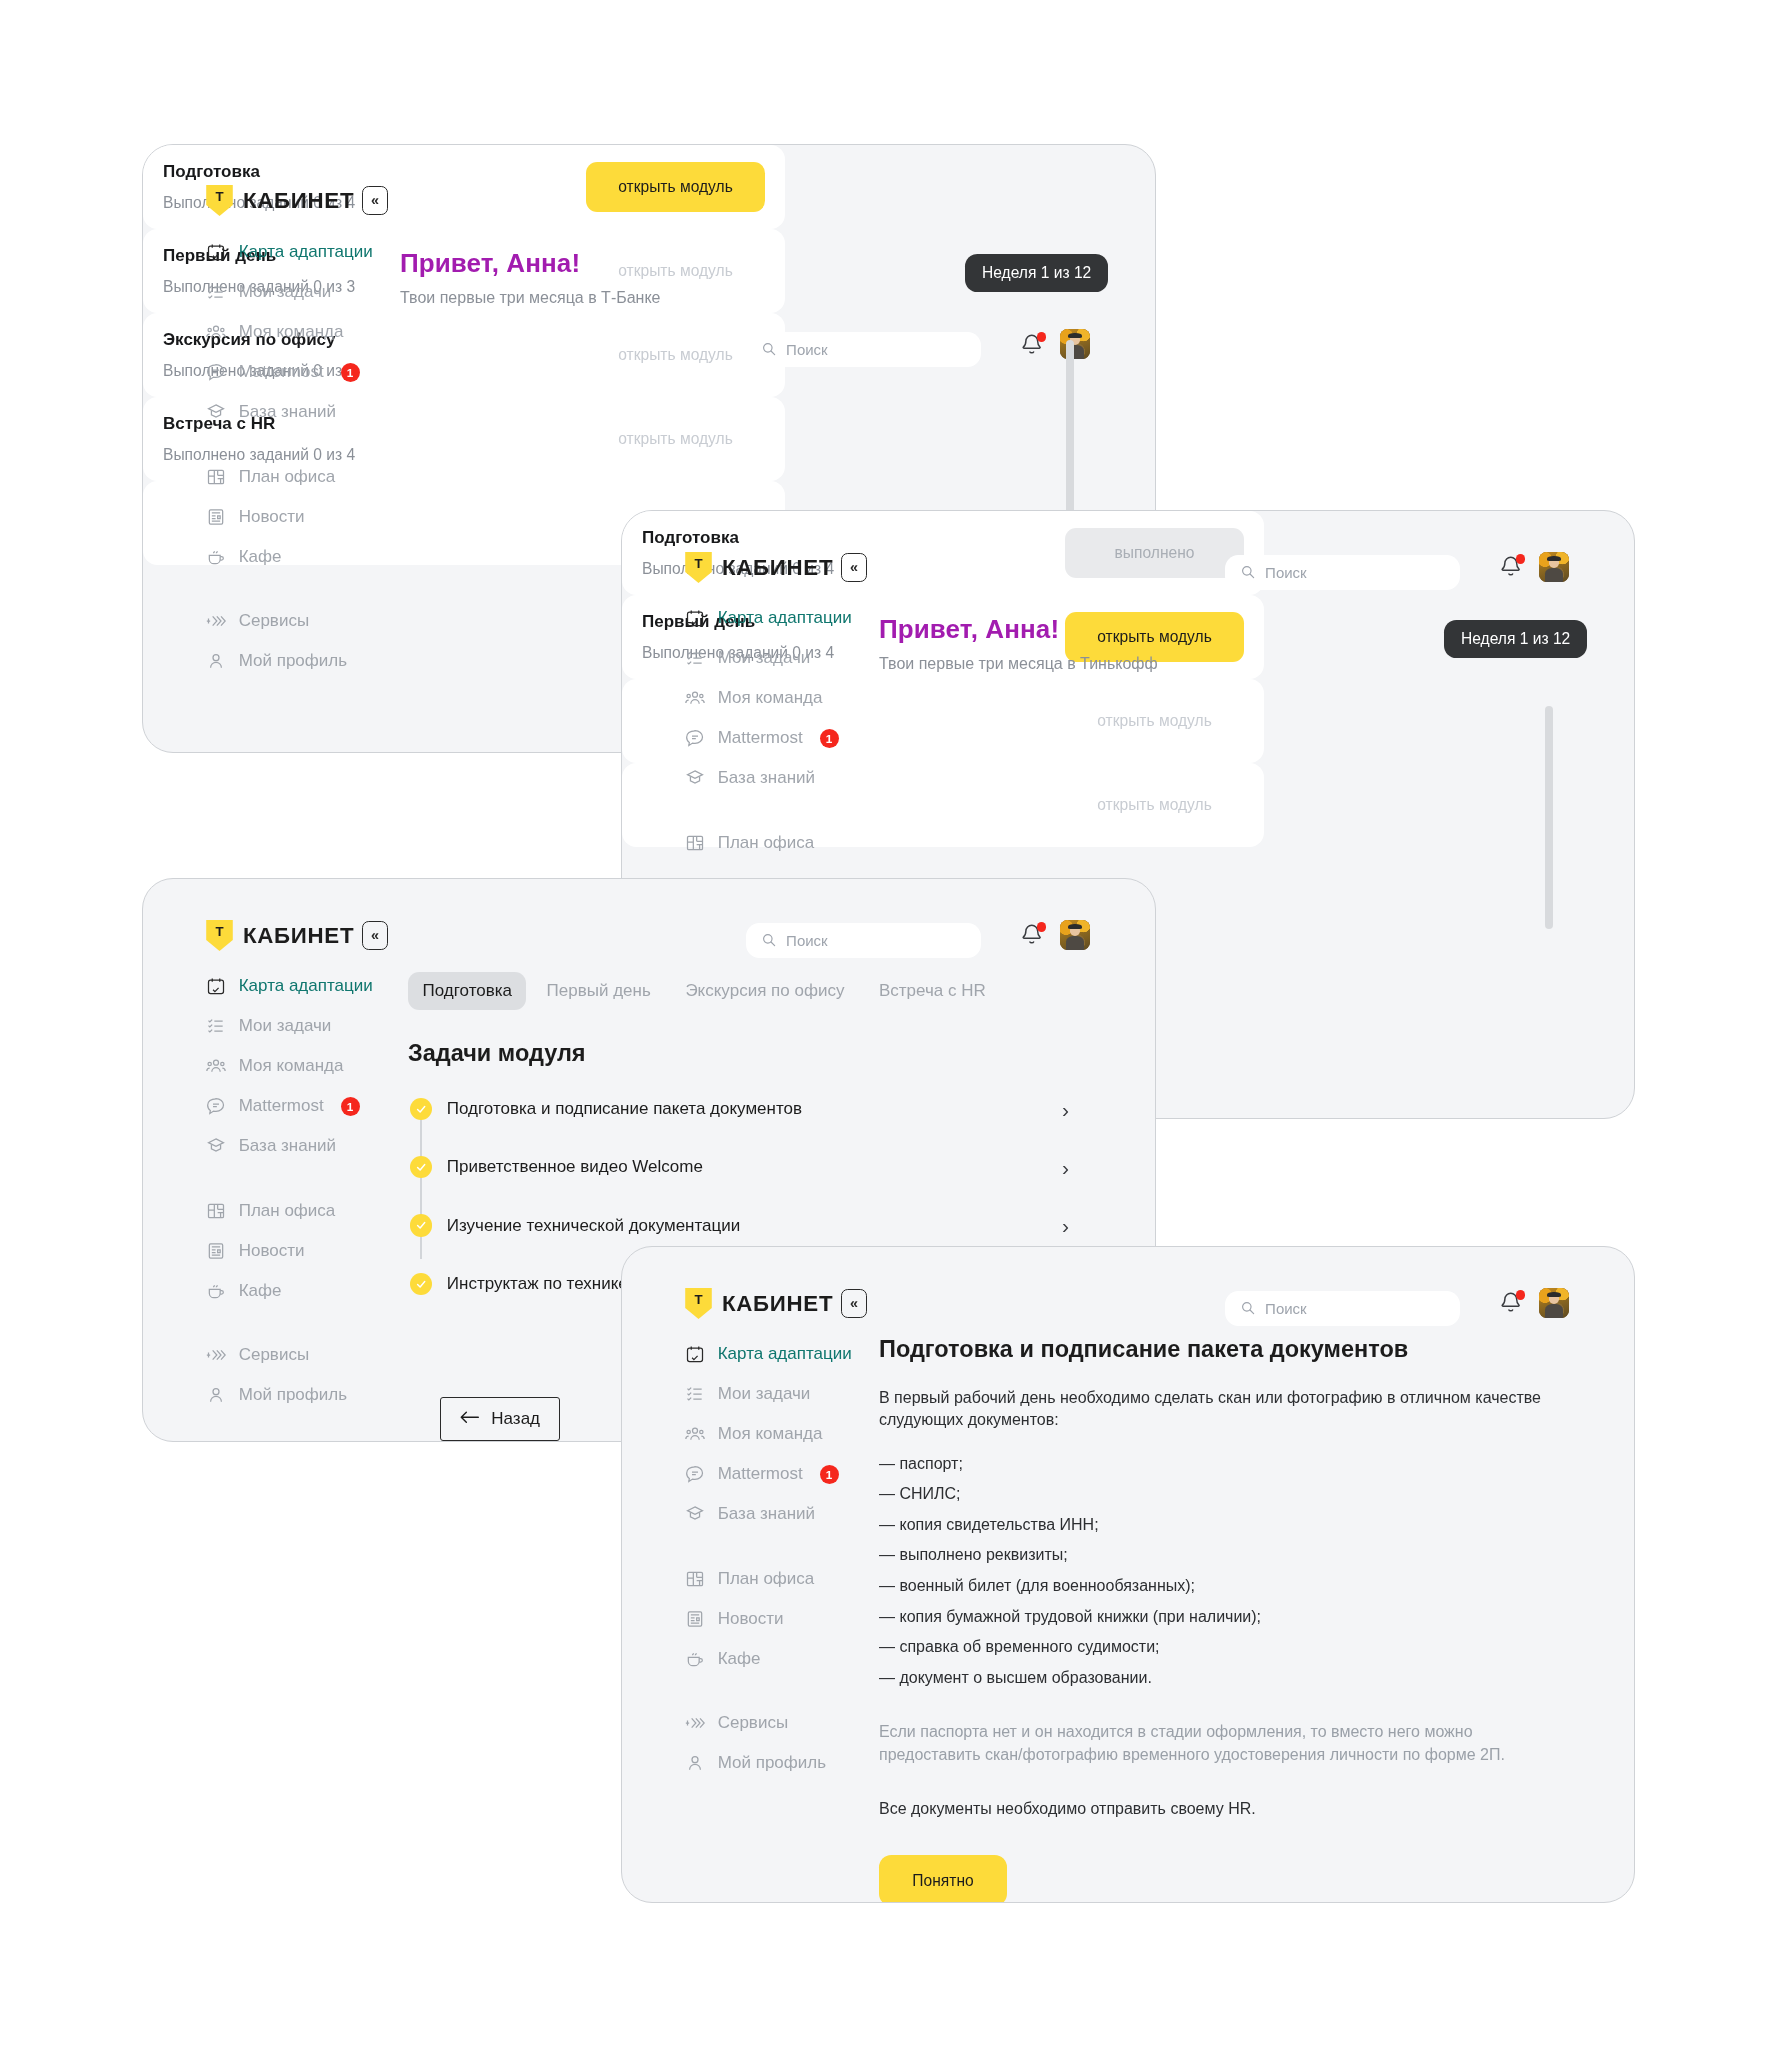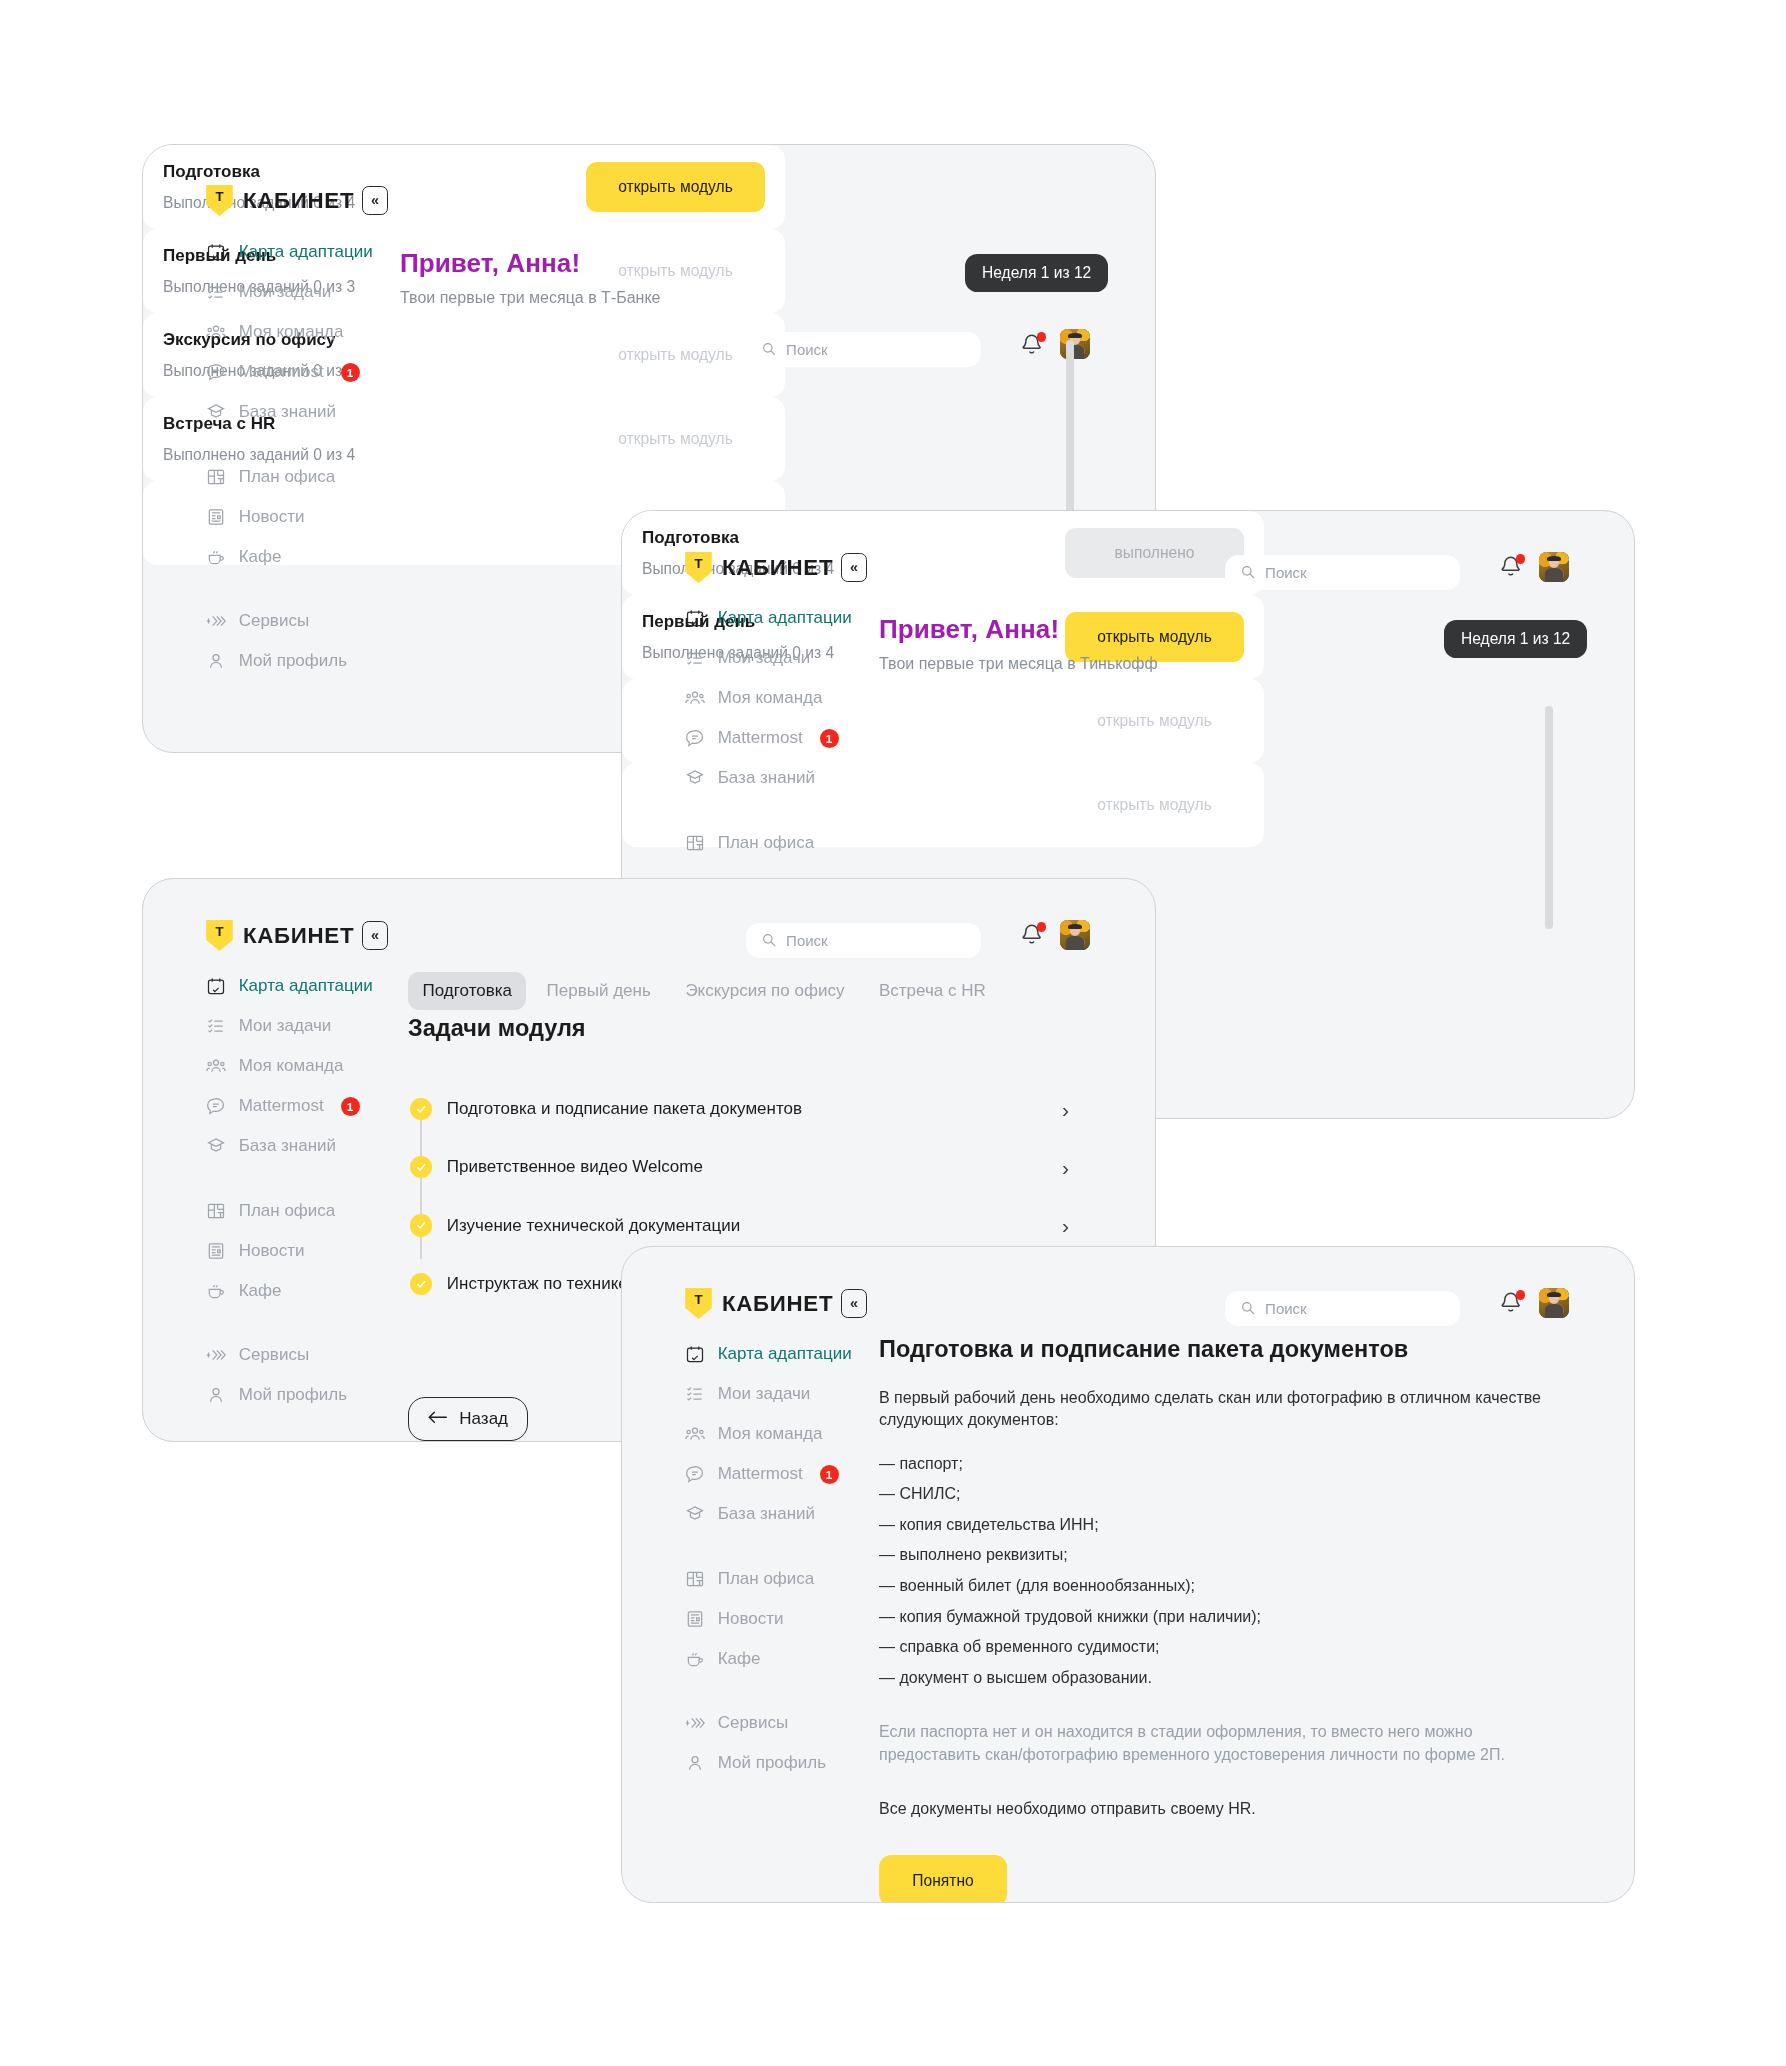--- a/index.html
+++ b/index.html
@@ -120,23 +120,23 @@
     width: 22.3px; height: 22.3px; border-radius: 50%; background: #fddb3a; flex: none;
     display: flex; align-items: center; justify-content: center;
     position: relative; z-index: 2;
   }
   .chk svg { display: block; }
   .task-lbl { font-size: 17px; color: #1c1c1c; margin-left: 14.5px; white-space: nowrap; }
   .chev { position: absolute; right: 0; color: #3a3c40; font-size: 21px; line-height: 1; }
   .connector { position: absolute; width: 1.7px; background: #d2d5d9; left: 10px; }
 
   .back-btn {
-    border: 1.7px solid #2a2a2a; border-radius: 17px; display: flex;
+    border: 1.7px solid #2a2a2a; border-radius: 3px; display: flex;
     align-items: center; gap: 12.3px; padding: 0 19px; height: 44px;
-    font-size: 17px; color: #1c1c1c; width: max-content;
+    font-size: 17px; color: #1c1c1c; width: max-content; margin-left: 32px;
   }
 
   
   .doc-title { font-size: 23.5px; font-weight: 700; color: #1c1c1c; }
   .doc-p { font-size: 16px; color: #2c2e31; line-height: 1.42; }
   .doc-li { font-size: 16px; color: #2c2e31; line-height: 1.42; }
   .doc-muted { font-size: 16px; color: #9aa0a8; line-height: 1.42; }
 </style>
 </head>
 <body>
@@ -633,21 +633,21 @@
         </div>
       </div>
 
       <div class="tabs" style="position:absolute; left:265px; top:93px;">
         <div class="tab active">Подготовка</div>
         <div class="tab">Первый день</div>
         <div class="tab">Экскурсия по офису</div>
         <div class="tab">Встреча с HR</div>
       </div>
 
-      <div class="sect-title" style="position:absolute; left:265px; top:136px;">Задачи модуля</div>
+      <div class="sect-title" style="position:absolute; left:265px; top:161px;">Задачи модуля</div>
 
       <div style="position:absolute; left:267px; top:207px; width:659px;">
         <div class="connector" style="top:22.3px; height:151px;"></div>
 
         <div class="task" style="height:46px;">
           <span class="chk">
               <svg width="12.3" height="12.3" viewBox="0 0 24 24" fill="none" stroke="#fff" stroke-width="2.8" stroke-linecap="round" stroke-linejoin="round">
                 <path d="M5 12.5 10 17.5 19 7"></path>
               </svg>
             </span>

